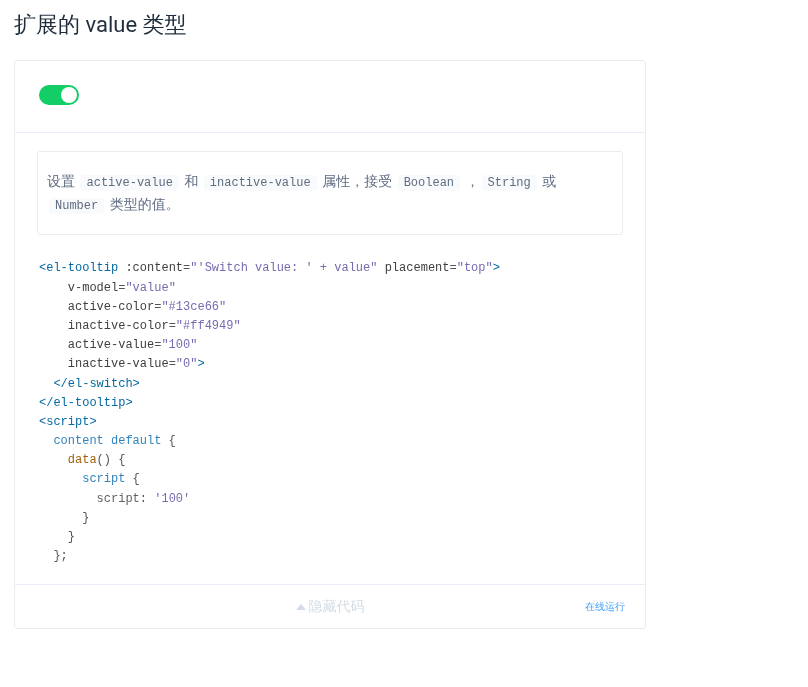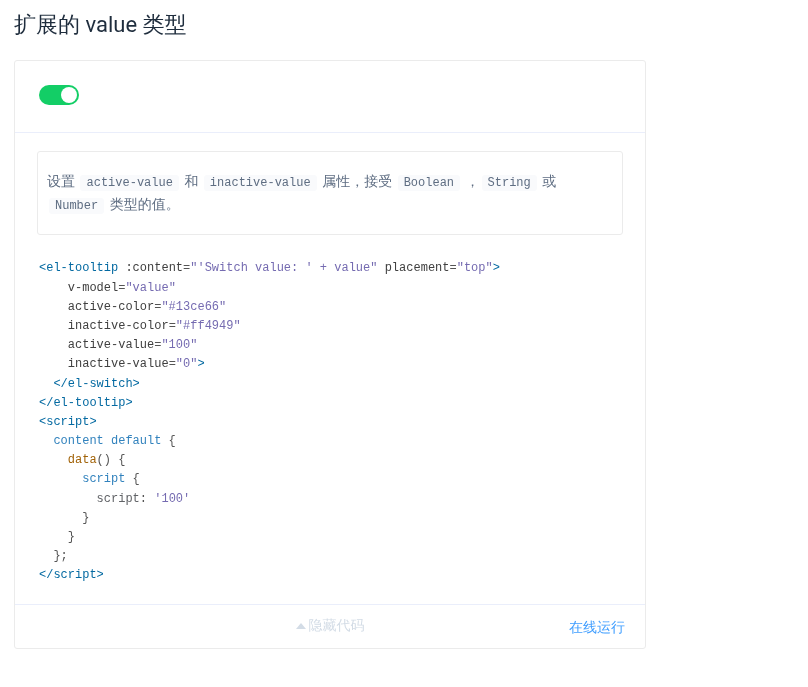--- a/index.html
+++ b/index.html
@@ -110,21 +110,21 @@
     border-left: 5px solid transparent;
     border-right: 5px solid transparent;
     border-bottom: 6px solid #d3dce6;
   }
   .run-link {
     position: absolute;
     right: 20px;
     top: 0;
     line-height: 44px;
     color: #409eff;
-    font-size: 14px;
+    font-size: 10px;
     cursor: pointer;
   }
 </style>
 </head>
 <body>
 
 <div class="page">
   <h2 class="title">扩展的 value 类型</h2>
 
   <div class="demo-block">
@@ -151,21 +151,20 @@
 <div class="code-line"><span class="tok-tag">&lt;/el-tooltip&gt;</span></div>
 <div class="code-line"></div>
 <div class="code-line"><span class="tok-tag">&lt;script&gt;</span></div>
 <div class="code-line"><span class="tok-kw">  content</span><span class="tok-kw"> default</span><span class="tok-punc"> {</span></div>
 <div class="code-line"><span class="tok-fn">    data</span><span class="tok-punc">()</span><span class="tok-punc"> {</span></div>
 <div class="code-line"><span class="tok-kw">      script</span><span class="tok-punc"> {</span></div>
 <div class="code-line"><span>        script</span><span class="tok-punc">: </span><span class="tok-str">'100'</span></div>
 <div class="code-line"><span class="tok-punc">      }</span></div>
 <div class="code-line"><span class="tok-punc">    }</span></div>
 <div class="code-line"><span class="tok-punc">  };</span></div>
-<div class="code-line"><span class="tok-tag">&lt;/scr</span><span class="tok-tag">ipt&gt;</span></div>
       </div>
     </div>
 
     <div class="control-bar">
       <div class="control-center">
         <span class="caret-up"></span>
         <span>隐藏代码</span>
       </div>
       <a class="run-link">在线运行</a>
     </div>

